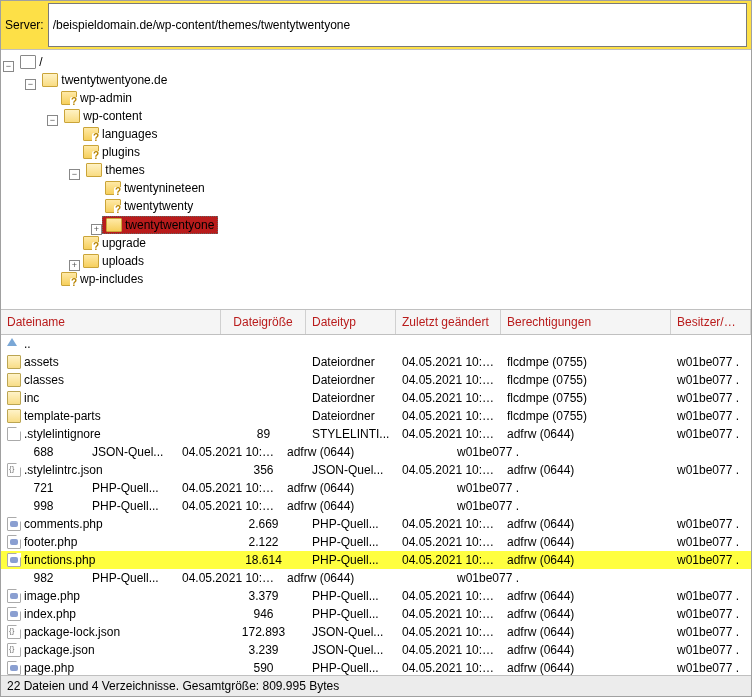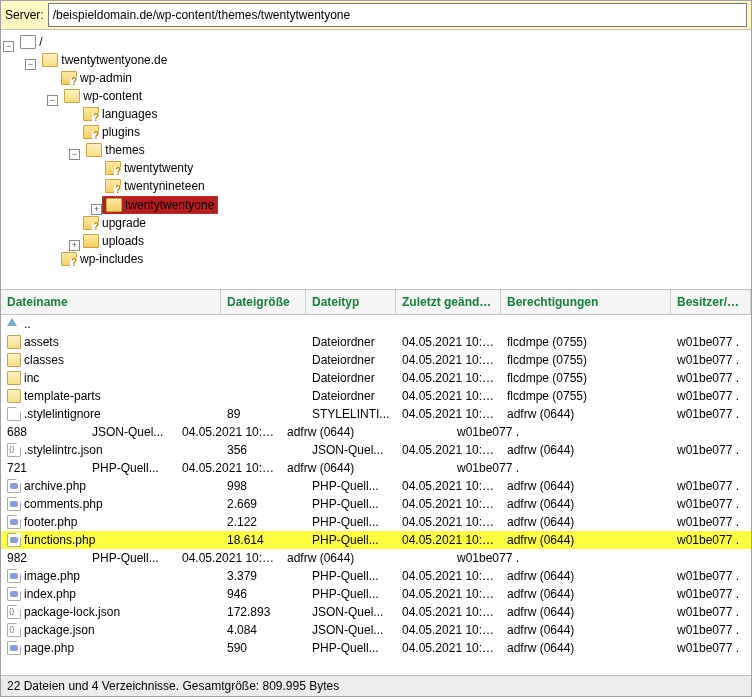--- a/index.html
+++ b/index.html
@@ -1,40 +1,40 @@
 <!DOCTYPE html>
 <html><head>
 <meta charset="utf-8">
 <style>
 * { box-sizing: border-box; margin: 0; padding: 0; }
 body { font-family: "Segoe UI", Tahoma, sans-serif; font-size: 12px; color: #000; background: #fff; width: 752px; height: 697px; overflow: hidden; display: flex; flex-direction: column; border: 1px solid #a0a0a0; }
-.top-bar { display: flex; align-items: center; padding: 2px 4px; border-bottom: 1px solid #c0c0c0; background: #fef9c3; }
+.top-bar { display: flex; align-items: center; padding: 2px 4px; border-bottom: 1px solid #c0c0c0; background: #fde047; }
 .top-bar label { margin-right: 4px; }
-.top-bar input { flex: 1; padding: 4px 4px; border: 1px solid #7a7a7a; font-family: inherit; font-size: 12px; }
+.top-bar input { flex: 1; padding: 14px 4px; border: 1px solid #7a7a7a; font-family: inherit; font-size: 12px; }
 .tree-pane { height: 260px; overflow: auto; padding: 4px 2px; border-bottom: 1px solid #c0c0c0; background: #fff; }
 .tree ul { list-style: none; padding-left: 0; }
 .tree li { white-space: nowrap; }
 .node { display: inline-flex; align-items: center; gap: 3px; padding: 1px 3px; cursor: default; }
 .node.selected { background: #b91c1c; border: 1px dotted #666; }
 .exp { width: 11px; height: 11px; display: inline-flex; align-items: center; justify-content: center; border: 1px solid #888; font-size: 9px; line-height: 1; background: #fff; color: #555; cursor: pointer; }
 .exp.blank { border: none; background: transparent; }
 .icon { width: 16px; height: 14px; display: inline-block; position: relative; }
 .icon.folder { background: linear-gradient(#ffe9a6,#f6cf5c); border: 1px solid #caa438; border-radius: 1px; }
 .icon.folder-open { background: linear-gradient(#fff2c4,#f9dc82); border: 1px solid #caa438; border-radius: 1px; }
 .icon.folder-q { background: linear-gradient(#ffe9a6,#f6cf5c); border: 1px solid #caa438; border-radius: 1px; }
 .icon.folder-q::after { content: "?"; position: absolute; right: -2px; bottom: -3px; font-size: 10px; font-weight: bold; color: #b88400; background: #fff; border-radius: 2px; line-height: 1; padding: 0 1px; }
 .icon.root { background: #fff; border: 1px solid #888; border-radius: 1px; }
 .list-pane { flex: 1; overflow: auto; background: #fff; }
 .header-row { display: flex; position: sticky; top: 0; background: #f5f5f5; border-bottom: 1px solid #c0c0c0; }
-.header-row .col { padding: 5px 6px; border-right: 1px solid #d0d0d0; font-weight: bold; color: #15803d; white-space: nowrap; overflow: hidden; text-overflow: ellipsis; }
+.header-row .col { padding: 5px 6px; border-right: 1px solid #d0d0d0; font-weight: normal; color: #b91c1c; white-space: nowrap; overflow: hidden; text-overflow: ellipsis; }
 .row { display: flex; align-items: center; }
 .row .col { padding: 2px 6px; white-space: nowrap; overflow: hidden; text-overflow: ellipsis; }
 .row.highlight { background: #ffff40; }
 .col.name { width: 220px; display: flex; align-items: center; gap: 3px; }
-.col.size { width: 85px; text-align: left; }
+.col.size { width: 85px; text-align: center; }
 .col.type { width: 90px; }
 .col.date { width: 105px; }
 .col.perm { width: 170px; }
 .col.owner { width: 80px; }
 .ficon { width: 14px; height: 14px; display: inline-block; border: 1px solid #bba552; background: linear-gradient(#fff3c8,#f8dd87); border-radius: 1px; }
 .ficon.file { border: 1px solid #aaa; background: #fff; position: relative; }
 .ficon.file::before { content: ""; position: absolute; right: -1px; top: -1px; border-style: solid; border-width: 0 5px 5px 0; border-color: transparent #fff transparent transparent; }
 .ficon.php { border: 1px solid #aaa; background: #fff; }
 .ficon.php::after { content: ""; position: absolute; left: 2px; top: 3px; width: 8px; height: 6px; background: #8a9fd1; border-radius: 2px; }
 .ficon.json { border: 1px solid #aaa; background: #fff; }
@@ -89,25 +89,25 @@
                       </span></li>
                   <li>
                     <span class="exp">−</span>
                     <span class="node">
                         <span class="icon folder-open"></span>
                         <span>themes</span>
                       </span>
                     <ul style="padding-left:22px">
                       <li><span class="exp blank"> </span><span class="node">
                             <span class="icon folder-q"></span>
-                            <span>twentytwenty</span>
+                            <span>twentynineteen</span>
                           </span></li>
                       <li><span class="exp blank"> </span><span class="node">
                             <span class="icon folder-q"></span>
-                            <span>twentynineteen</span>
+                            <span>twentytwenty</span>
                           </span></li>
                       <li><span class="exp">+</span><span class="node selected">
                             <span class="icon folder"></span>
                             <span>twentytwentyone</span>
                           </span></li>
                     </ul>
                   </li>
                   <li><span class="exp blank"> </span><span class="node">
                         <span class="icon folder-q"></span>
                         <span>upgrade</span>
@@ -225,24 +225,20 @@
         <div class="col owner">w01be077 .</div>
       </div>
       <div class="row">
         <div class="col size">721</div>
         <div class="col type">PHP-Quell...</div>
         <div class="col date">04.05.2021 10:5...</div>
         <div class="col perm">adfrw (0644)</div>
         <div class="col owner">w01be077 .</div>
       </div>
       <div class="row">
-        <div class="col name">
-          <span class="ficon php file"></span>
-          <span>archive.php</span>
-        </div>
         <div class="col size">998</div>
         <div class="col type">PHP-Quell...</div>
         <div class="col date">04.05.2021 10:5...</div>
         <div class="col perm">adfrw (0644)</div>
         <div class="col owner">w01be077 .</div>
       </div>
       <div class="row">
         <div class="col name">
           <span class="ficon php file"></span>
           <span>comments.php</span>
@@ -313,21 +309,21 @@
         <div class="col type">JSON-Quel...</div>
         <div class="col date">04.05.2021 10:5...</div>
         <div class="col perm">adfrw (0644)</div>
         <div class="col owner">w01be077 .</div>
       </div>
       <div class="row">
         <div class="col name">
           <span class="ficon json file"></span>
           <span>package.json</span>
         </div>
-        <div class="col size">4.084</div>
+        <div class="col size">3.239</div>
         <div class="col type">JSON-Quel...</div>
         <div class="col date">04.05.2021 10:5...</div>
         <div class="col perm">adfrw (0644)</div>
         <div class="col owner">w01be077 .</div>
       </div>
       <div class="row">
         <div class="col name">
           <span class="ficon php file"></span>
           <span>page.php</span>
         </div>

